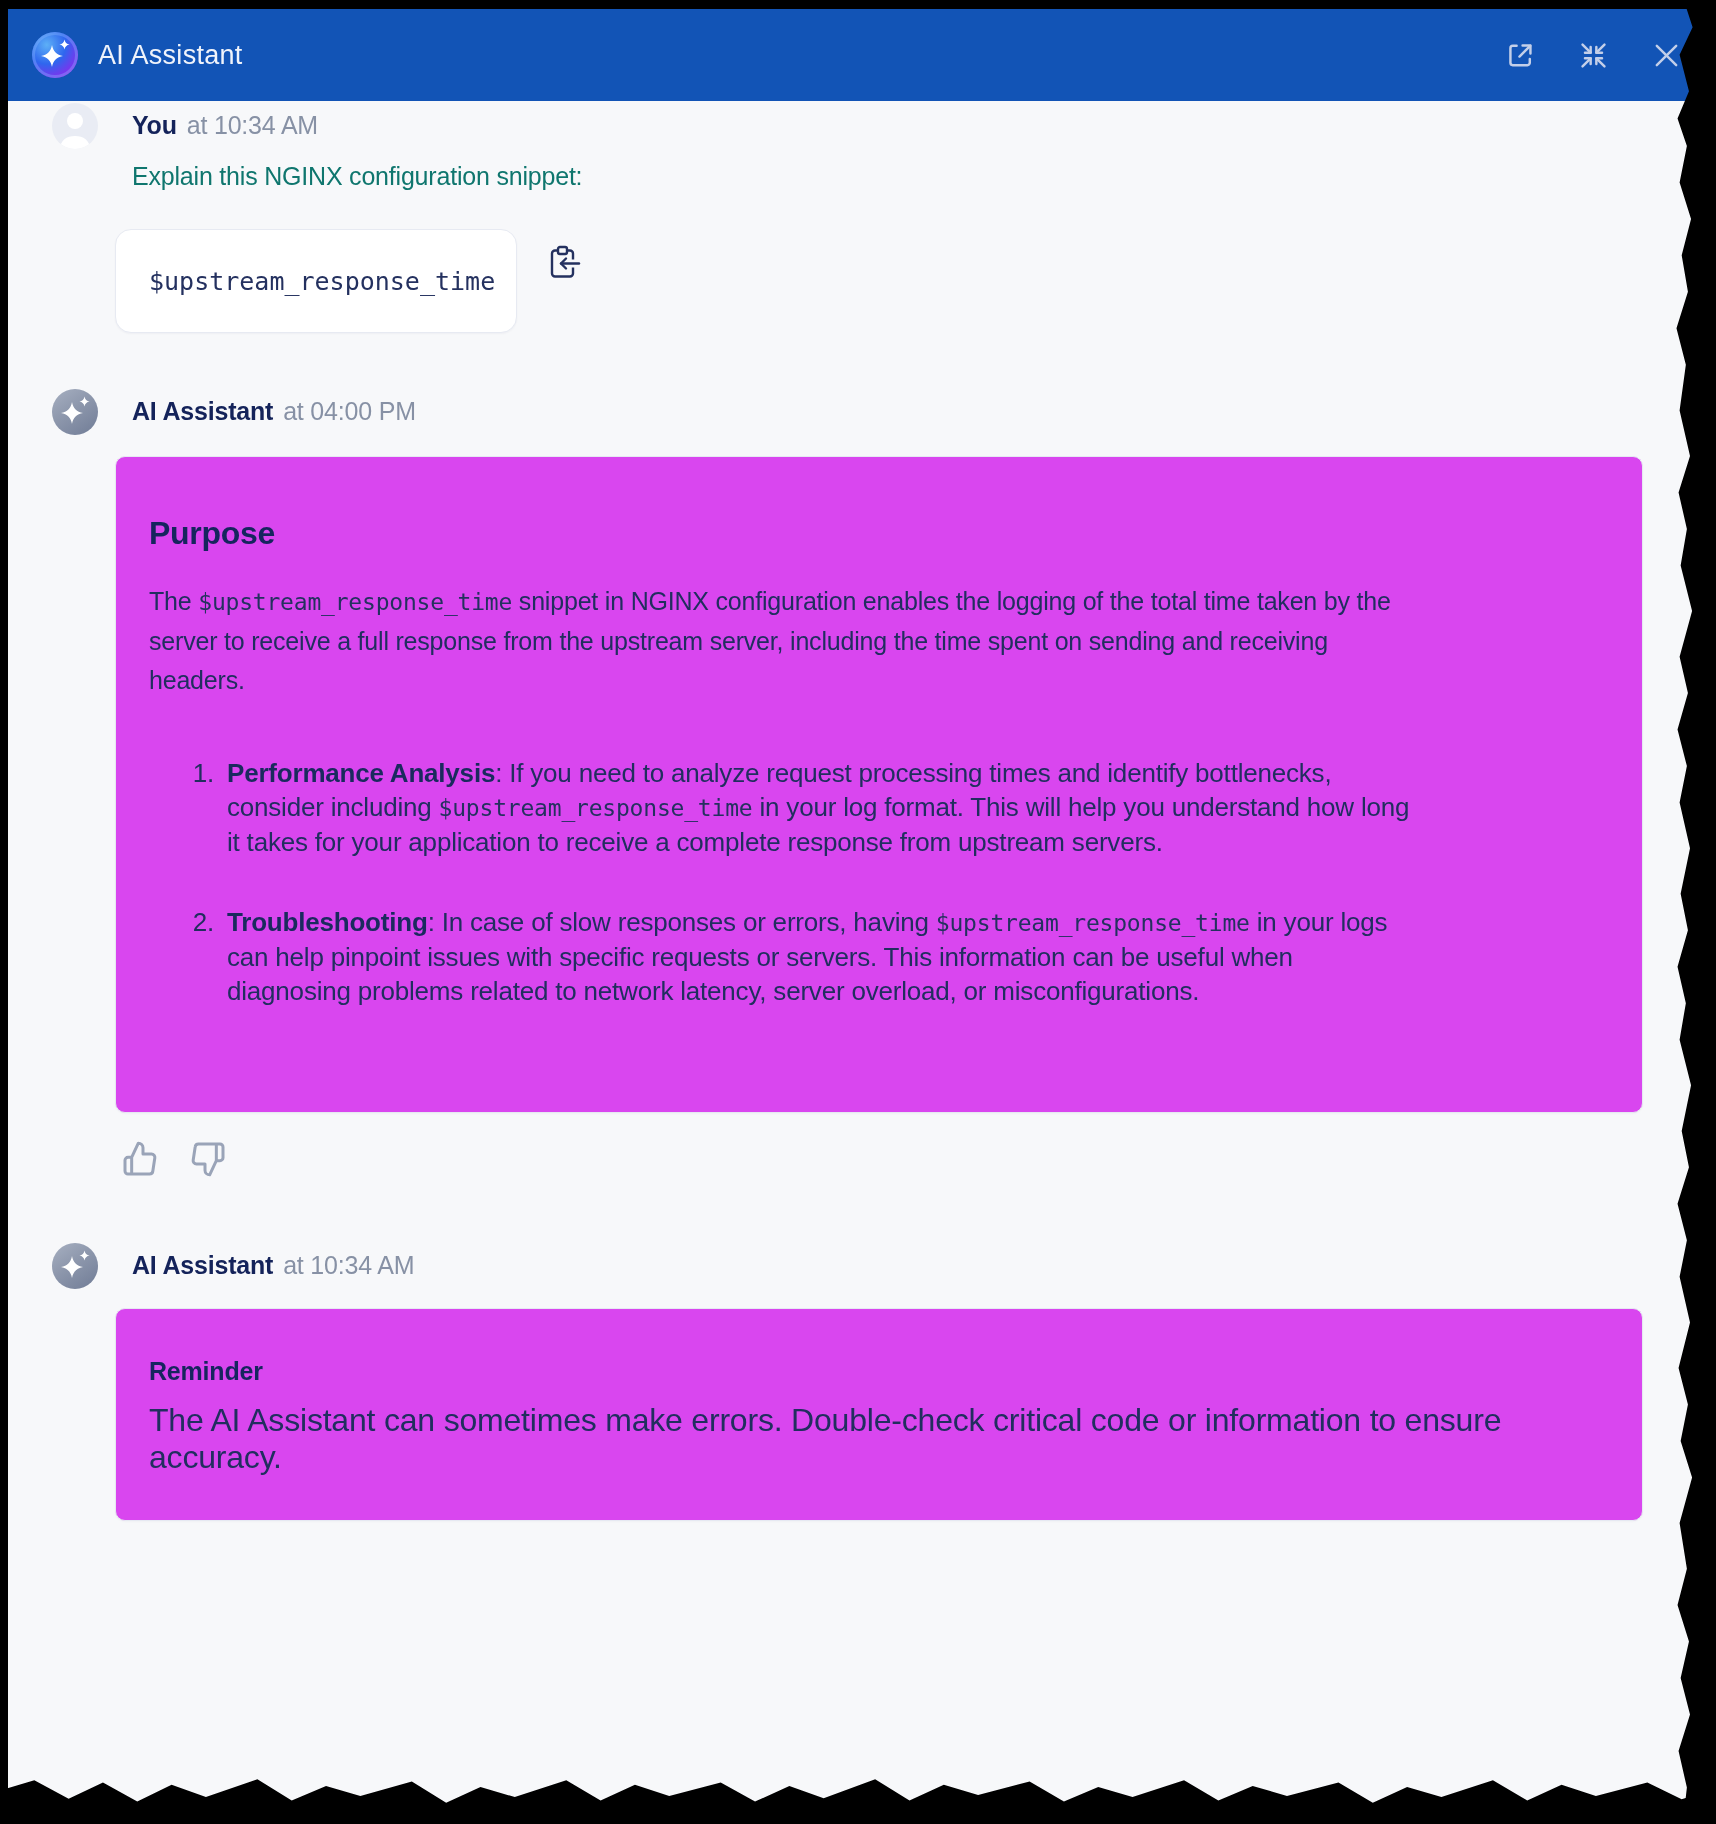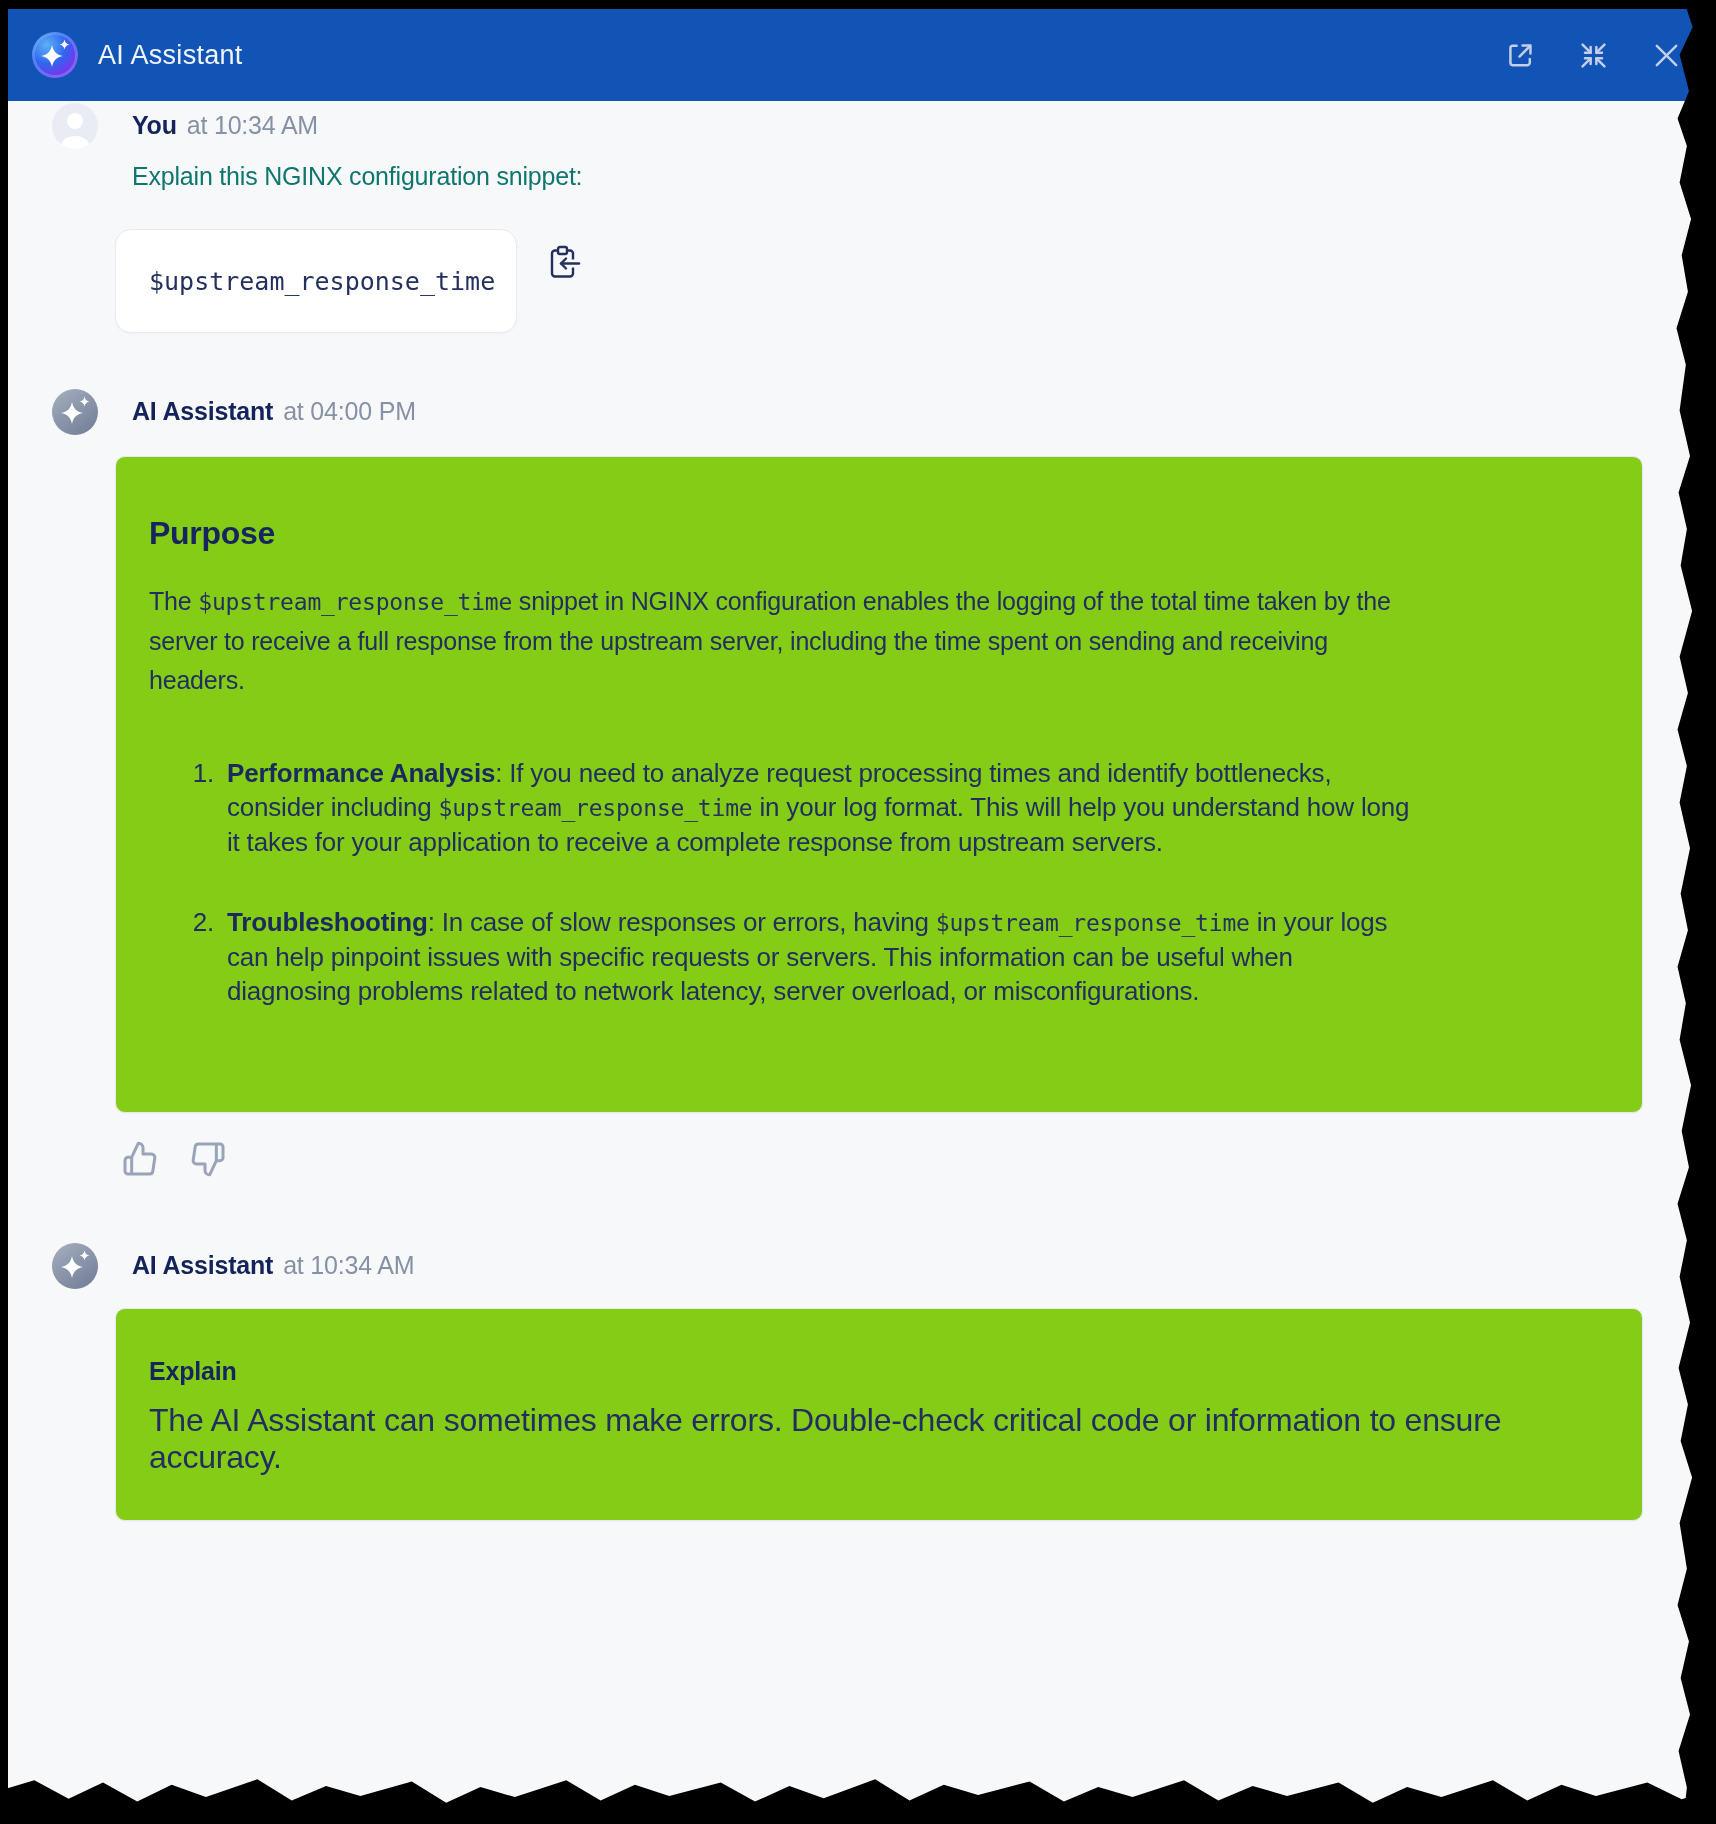--- a/index.html
+++ b/index.html
@@ -113,21 +113,21 @@
   .code-card code {
     font-family: "DejaVu Sans Mono", "Liberation Mono", monospace;
     font-size: 25px;
     color: #24315f;
   }
   .copy-btn { margin-top: 14px; }
   .copy-btn svg { width: 38px; height: 38px; }
   
   .message.ai-1 { margin-top: 56px; }
   .card {
-    background: #84cc16;
+    background: #d946ef;
     border: 1.5px solid #e6e9f2;
     border-radius: 10px;
     box-sizing: border-box;
     margin-left: -17px;
     width: 1528px;
     box-shadow: 0 1px 2px rgba(20,30,70,0.03);
   }
   .card.response {
     margin-top: 30px;
     padding: 58px 226px 104px 33px;
@@ -324,21 +324,21 @@
         <svg class="star-small" viewBox="0 0 24 24">
             <path fill="#ffffff" d="M12 1C13.1 7.2 16.8 10.9 23 12C16.8 13.1 13.1 16.8 12 23C10.9 16.8 7.2 13.1 1 12C7.2 10.9 10.9 7.2 12 1Z"></path>
           </svg>
       </div>
       <div class="msg-body">
         <div class="author-line">
           <span class="author">AI Assistant</span>
           <span class="timestamp">at 10:34 AM</span>
         </div>
         <div class="card reminder">
-          <h3>Explain</h3>
+          <h3>Reminder</h3>
           <p>The AI Assistant can sometimes make errors. Double-check critical code or information to ensure accuracy.</p>
         </div>
       </div>
     </section>
 
   </main>
 </div>
 
 <div class="tear tear-right"></div>
 <div class="tear tear-bottom"></div>

